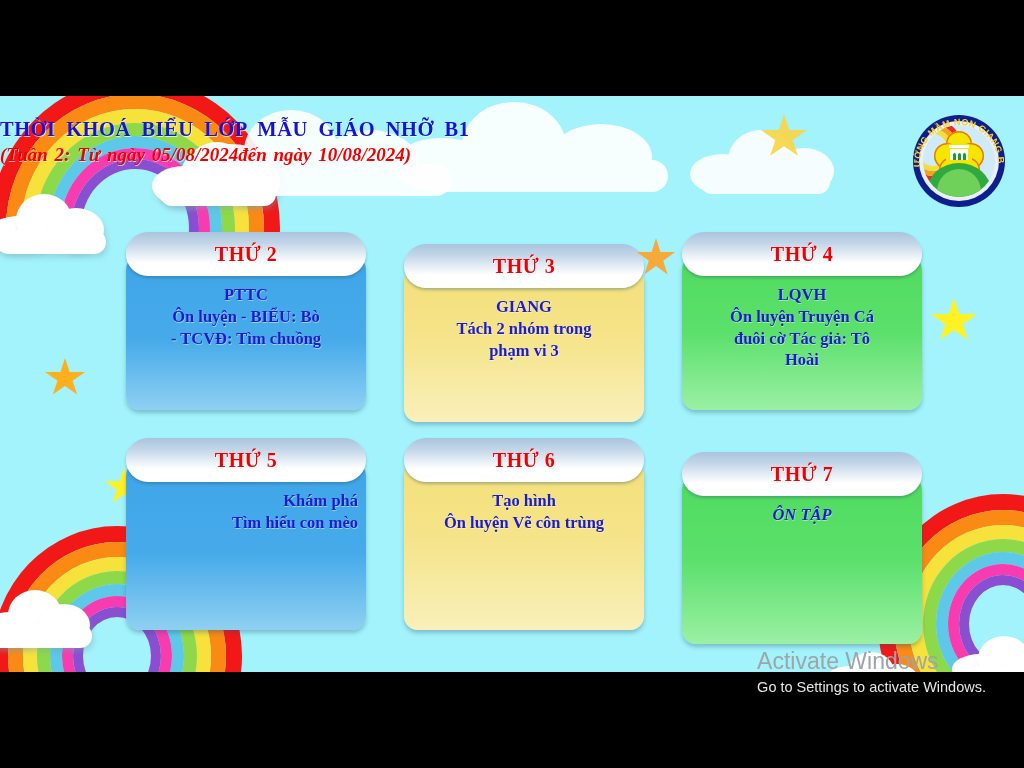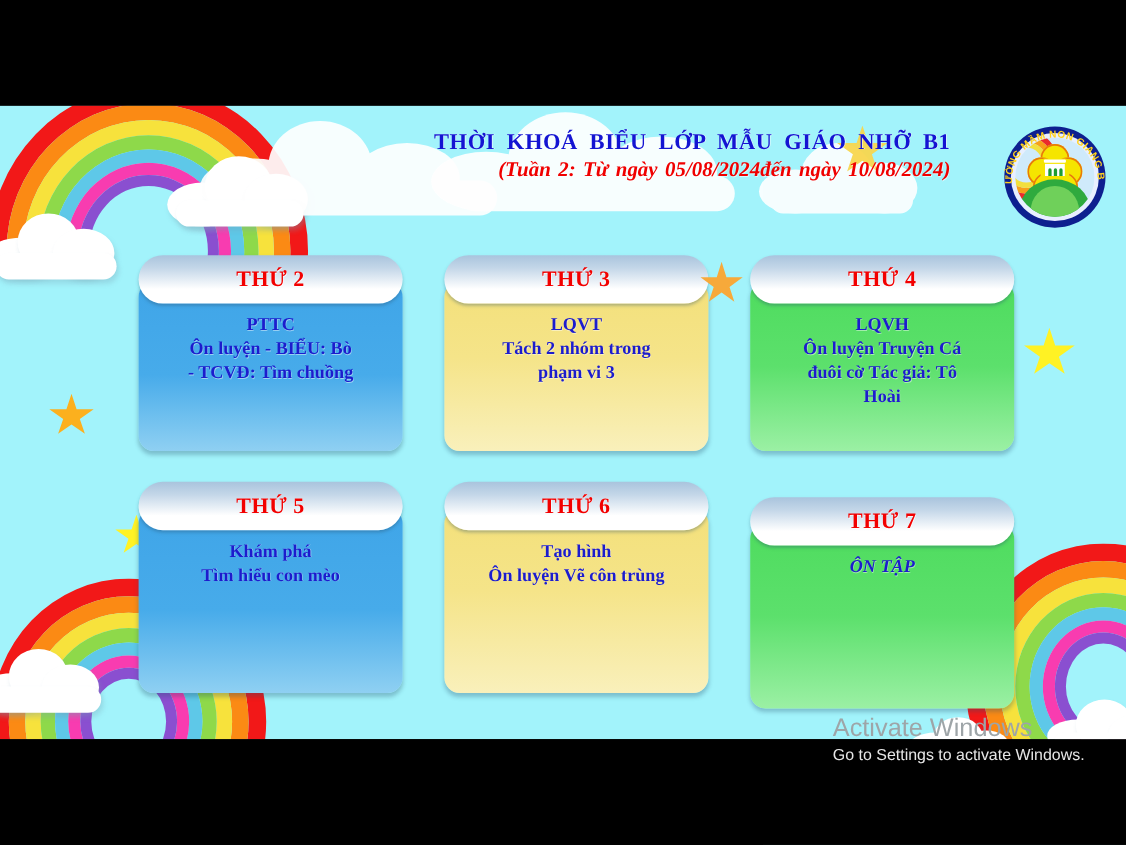--- a/index.html
+++ b/index.html
@@ -31,21 +31,21 @@
   .cloud.shadow .lobe{box-shadow:2px 4px 5px rgba(120,160,180,.30);}
 
   
   .star{
     position:absolute;
     clip-path:polygon(50% 0%,61% 35%,98% 35%,68% 57%,79% 91%,50% 70%,21% 91%,32% 57%,2% 35%,39% 35%);
   }
 
   
   #titleBlock{
-    position:absolute;left:0;top:22px;width:864px;text-align:right;z-index:20;
+    position:absolute;left:0;top:22px;width:864px;text-align:left;z-index:20;
     pointer-events:none;
   }
   #title1{
     font-size:20.5px;font-weight:bold;color:#1414d2;letter-spacing:.5px;
     word-spacing:5px;line-height:1.15;
     text-shadow:0.6px 0.6px 0 rgba(255,255,255,.7);
   }
   #title2{
     font-size:19px;font-weight:bold;font-style:italic;color:#f00000;
     line-height:1.2;margin-top:2px;word-spacing:2px;
@@ -261,26 +261,26 @@
         <div class="head">
           <span>THỨ 2</span>
         </div>
         <div class="body">
           <div class="ln">PTTC</div>
           <div class="ln">Ôn luyện - BIỂU: Bò</div>
           <div class="ln">- TCVĐ: Tìm chuồng</div>
         </div>
       </div>
 
-      <div class="card yellow" style="left:404px;top:136px;">
+      <div class="card yellow" style="left:404px;top:148px;">
         <div class="head">
           <span>THỨ 3</span>
         </div>
         <div class="body">
-          <div class="ln">LQVT</div>
+          <div class="ln">GIANG</div>
           <div class="ln">Tách 2 nhóm trong</div>
           <div class="ln">phạm vi 3</div>
         </div>
       </div>
 
       <div class="card green" style="left:682px;top:136px;">
         <div class="head">
           <span>THỨ 4</span>
         </div>
         <div class="body">
@@ -288,21 +288,21 @@
           <div class="ln">Ôn luyện  Truyện  Cá</div>
           <div class="ln">đuôi cờ Tác giả: Tô</div>
           <div class="ln">Hoài</div>
         </div>
       </div>
 
       <div class="card blue" style="left:126px;top:342px;">
         <div class="head">
           <span>THỨ 5</span>
         </div>
-        <div class="body" style="min-height:126px;">
+        <div class="body" style="min-height:126px;text-align:right;">
           <div class="ln">Khám phá</div>
           <div class="ln">Tìm hiểu con mèo</div>
         </div>
       </div>
 
       <div class="card yellow" style="left:404px;top:342px;">
         <div class="head">
           <span>THỨ 6</span>
         </div>
         <div class="body" style="min-height:126px;">

